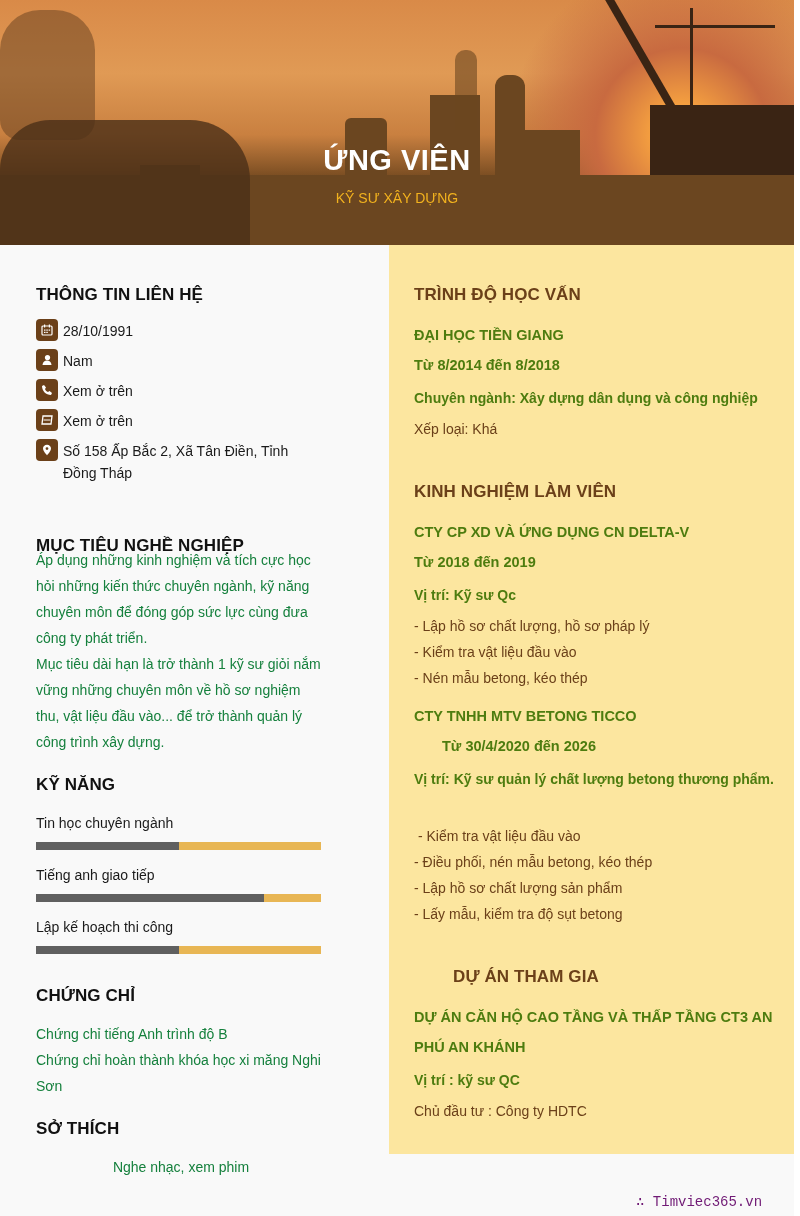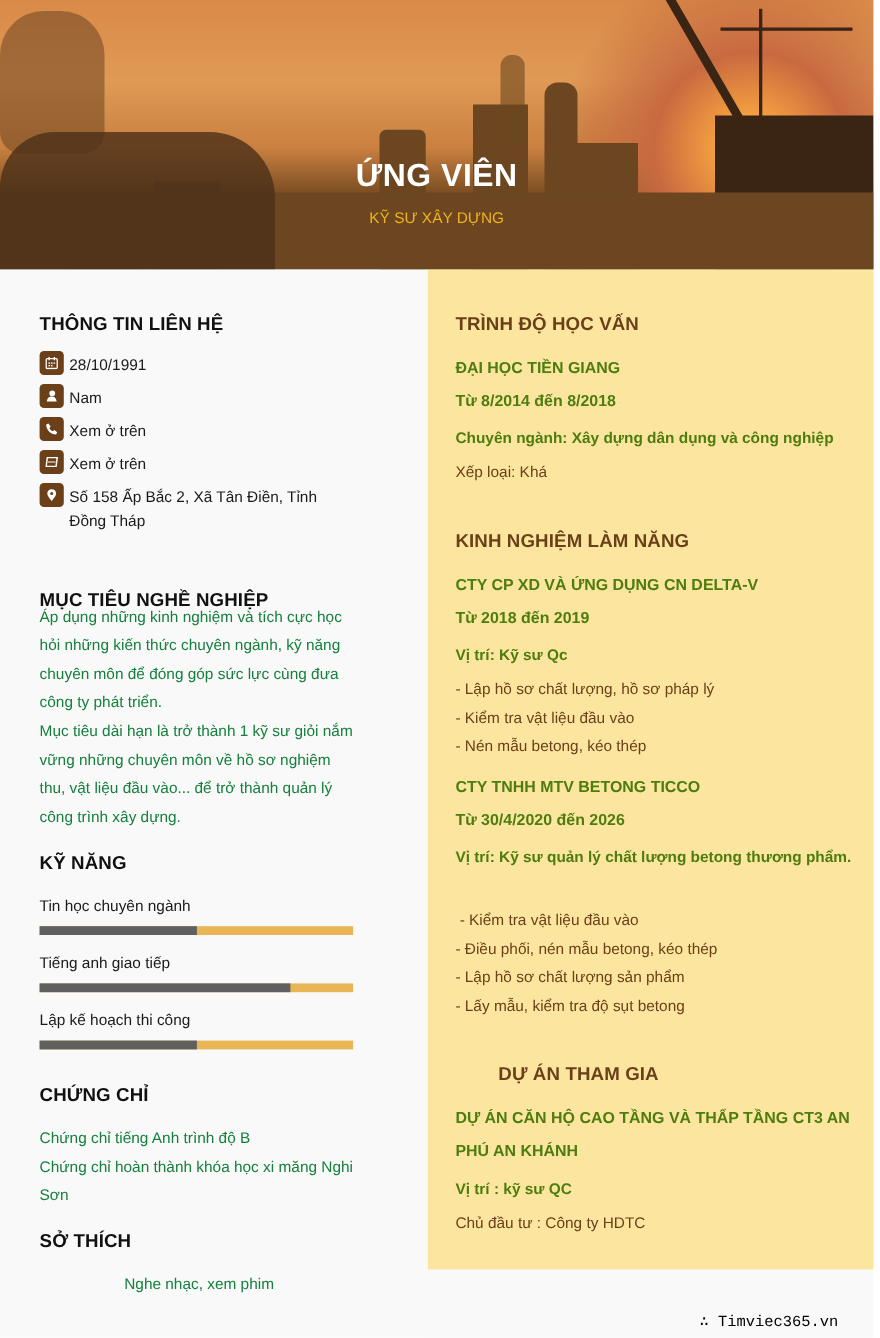--- a/index.html
+++ b/index.html
@@ -72,21 +72,21 @@
     .skill-label { position: absolute; left: 36px; font-size: 14px; color: #1a1a1a; }
     .skill-bar { position: absolute; left: 36px; width: 285px; height: 8px; background: #e8b654; }
     .skill-fill { height: 8px; background: #606060; }
 
     .r-bold { position: absolute; left: 414px; font-size: 14px; font-weight: bold; color: #4d7c0f; }
     .r-bold.big { font-size: 14.5px; }
     .r-text { position: absolute; left: 414px; font-size: 14px; color: #6b4019; }
 
     .footer-brand {
       position: absolute; left: 636px; top: 1193px; font-family: "Liberation Mono", "DejaVu Sans Mono", monospace;
-      font-size: 14px; color: #000000;
+      font-size: 14px; color: #701a75;
     }
   </style>
 </head>
 <body>
 
 <div class="page">
 
   <div class="banner">
     <div class="sky-right"></div>
     <div class="worker-head"></div>
@@ -194,31 +194,31 @@
   <div class="txt" style="left:36px;top:1154px;width:290px;text-align:center;">Nghe nhạc, xem phim</div>
 
   <div class="right-col"></div>
 
   <div class="sec-title r-title" style="left:414px;top:285px;">TRÌNH ĐỘ HỌC VẤN</div>
   <div class="r-bold big" style="top:327px;">ĐẠI HỌC TIỀN GIANG</div>
   <div class="r-bold big" style="top:357px;">Từ 8/2014 đến 8/2018</div>
   <div class="r-bold" style="top:390px;">Chuyên ngành: Xây dựng dân dụng và công nghiệp</div>
   <div class="r-text" style="top:421px;">Xếp loại: Khá</div>
 
-  <div class="sec-title r-title" style="left:414px;top:482px;">KINH NGHIỆM LÀM NĂNG</div>
+  <div class="sec-title r-title" style="left:414px;top:482px;">KINH NGHIỆM LÀM VIÊN</div>
 
   <div class="r-bold big" style="top:524px;">CTY CP XD VÀ ỨNG DỤNG CN DELTA-V</div>
   <div class="r-bold big" style="top:554px;">Từ 2018 đến 2019</div>
   <div class="r-bold" style="top:587px;">Vị trí: Kỹ sư Qc</div>
   <div class="r-text" style="top:618px;">- Lập hồ sơ chất lượng, hồ sơ pháp lý</div>
   <div class="r-text" style="top:644px;">- Kiểm tra vật liệu đầu vào</div>
   <div class="r-text" style="top:670px;">- Nén mẫu betong, kéo thép</div>
 
   <div class="r-bold big" style="top:708px;">CTY TNHH MTV BETONG TICCO</div>
-  <div class="r-bold big" style="top:738px;">Từ 30/4/2020 đến 2026</div>
+  <div class="r-bold big" style="top:738px;margin-left:28px;">Từ 30/4/2020 đến 2026</div>
   <div class="r-bold" style="top:771px;">Vị trí: Kỹ sư quản lý chất lượng betong thương phẩm.</div>
   <div class="r-text" style="top:828px;white-space:pre;"> - Kiểm tra vật liệu đầu vào</div>
   <div class="r-text" style="top:854px;">- Điều phối, nén mẫu betong, kéo thép</div>
   <div class="r-text" style="top:880px;">- Lập hồ sơ chất lượng sản phẩm</div>
   <div class="r-text" style="top:906px;">- Lấy mẫu, kiểm tra độ sụt betong</div>
 
   <div class="sec-title r-title" style="left:414px;top:967px;margin-left:39px;">DỰ ÁN THAM GIA</div>
   <div class="r-bold big" style="top:1009px;">DỰ ÁN CĂN HỘ CAO TẦNG VÀ THẤP TẦNG CT3 AN</div>
   <div class="r-bold big" style="top:1039px;">PHÚ AN KHÁNH</div>
   <div class="r-bold" style="top:1072px;">Vị trí : kỹ sư QC</div>

